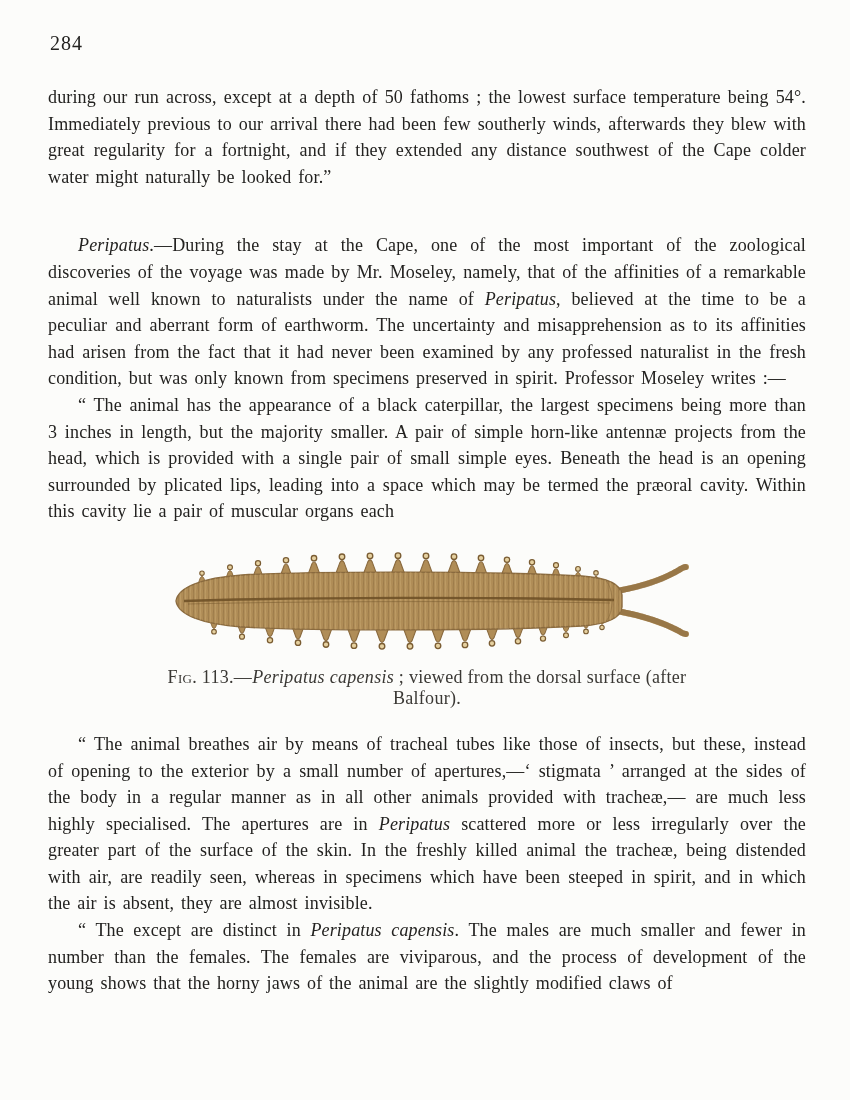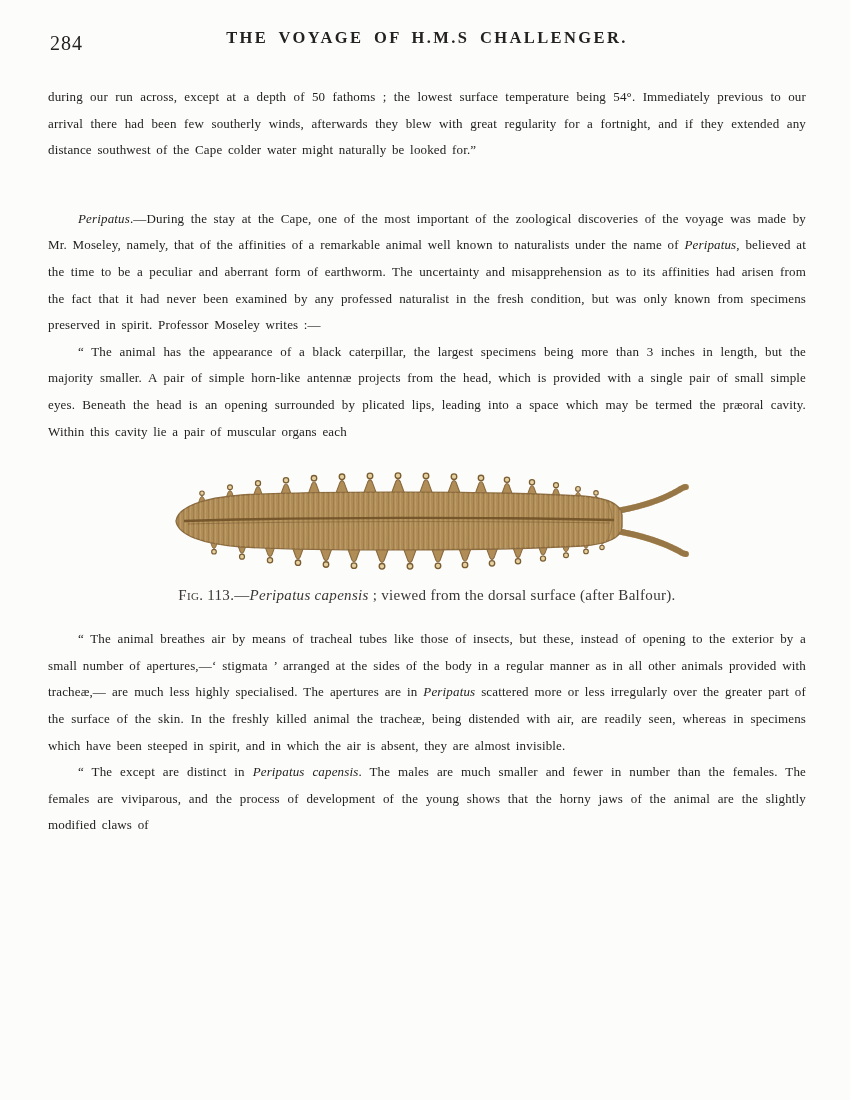--- a/index.html
+++ b/index.html
@@ -28,55 +28,54 @@
   }
   .running-title{
     text-align:center;
     font-size:16.5px;font-weight:700;
     letter-spacing:2.4px;
     padding-top:2px;
     word-spacing:4px;
   }
   
   .textblock p{
-    font-size:13px;
+    font-size:18px;
     line-height:26.6px;
     text-align:justify;
     word-spacing:2.2px;
     letter-spacing:0.15px;
   }
   .textblock{margin-top:24px;}
   p.indent{text-indent:30px;}
   p.sp-before{margin-top:42px;}
   .it{font-style:italic;}
   .sc{font-variant:small-caps;}
   
   .figure{
     margin:20px auto 0 auto;
     width:540px;
     text-align:center;
   }
   .figure svg{display:block;margin:0 auto;}
   .caption{
     margin-top:10px;
-    font-size:15px;
+    font-size:18px;
     letter-spacing:0.3px;
     color:var(--caption-ink);
     text-align:center;
   }
   .after-fig{margin-top:22px;}
 </style>
 </head>
 <body>
 
 <div class="page">
 
   <div class="header">
     <span class="page-number">284</span>
-    <div class="running-title">THE VOYAGE OF H.M.S CHALLENGER.</div>
   </div>
 
   <div class="textblock">
     <p><span>during our run across, except at a depth of 50 fathoms ; the lowest surface temperature being 54°.  Immediately previous to our arrival there had been few southerly winds, afterwards they blew with great regularity for a fortnight, and if they extended any distance southwest of the Cape colder water might naturally be looked for.”</span></p>
     <p class="indent sp-before"><span class="it">Peripatus</span><span>.—During the stay at the Cape, one of the most important of the zoological discoveries of the voyage was made by Mr. Moseley, namely, that of the affinities of a remarkable animal well known to naturalists under the name of </span><span class="it">Peripatus</span><span>, believed at the time to be a peculiar and aberrant form of earthworm.  The uncertainty and misapprehension as to its affinities had arisen from the fact that it had never been examined by any professed naturalist in the fresh condition, but was only known from specimens preserved in spirit.  Professor Moseley writes :—</span></p>
     <p class="indent"><span>“ The animal has the appearance of a black caterpillar, the largest specimens being more than 3 inches in length, but the majority smaller.  A pair of simple horn-like antennæ projects from the head, which is provided with a single pair of small simple eyes. Beneath the head is an opening surrounded by plicated lips, leading into a space which may be termed the præoral cavity.  Within this cavity lie a pair of muscular organs each</span></p>
   </div>
 
   <div class="figure">
     <svg viewBox="0 0 530 112" width="530" height="112">

